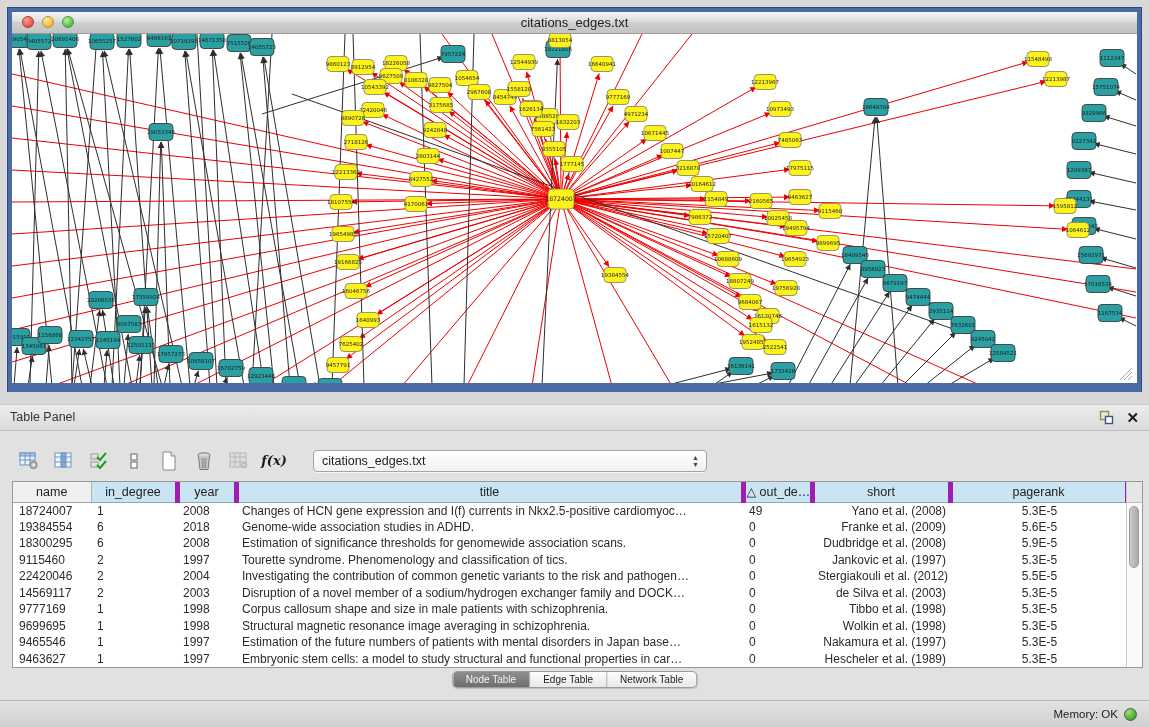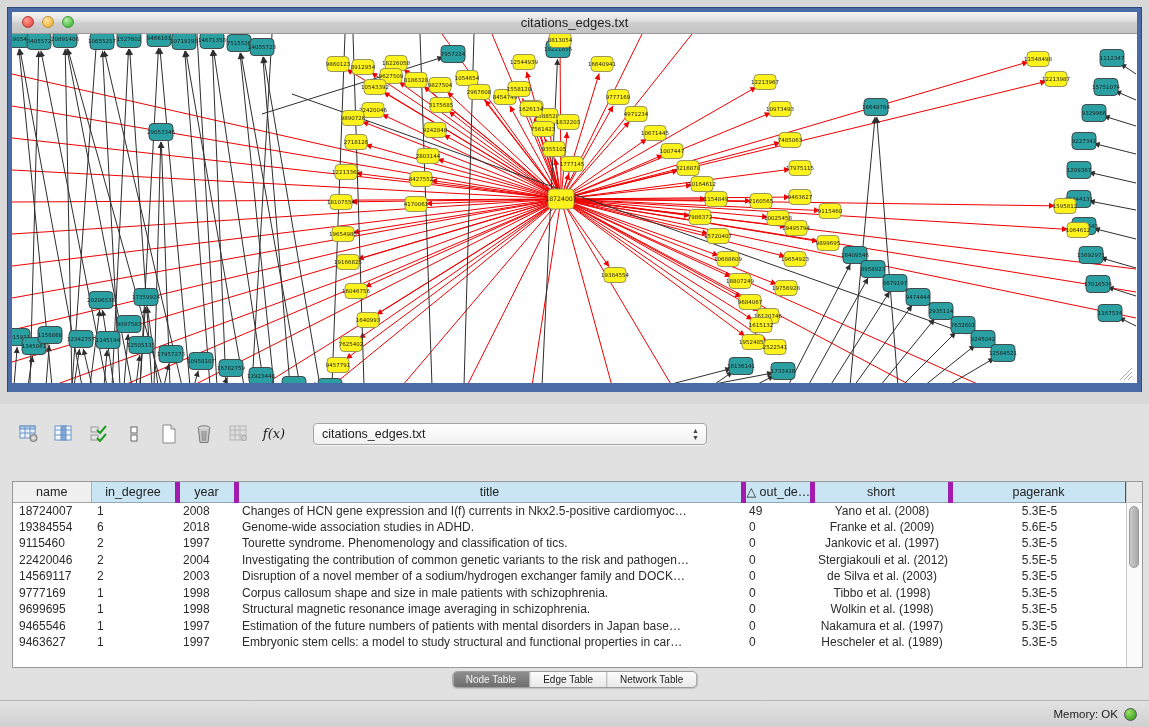--- a/index.html
+++ b/index.html
@@ -28,37 +28,37 @@
   .table-panel{position:absolute;left:0;top:404px;width:1149px;height:323px;background:#e1e1e1;}
   .tp-header{height:25px;background:linear-gradient(#ececec,#dadada);border-top:1px solid #c8c8c8;
     border-bottom:1px solid #c0c0c0;position:relative;}
   .tp-header .tp-title{position:absolute;left:10px;top:0;line-height:25px;font-size:12.5px;color:#333;}
   .tp-header .hdr-icons{position:absolute;right:10px;top:0;height:25px;display:flex;align-items:center;gap:12px;}
   .float-ico svg{display:block}
   .close-ico{font-size:15px;font-weight:bold;color:#1a1a1a;line-height:25px;cursor:default;}
 
   .tp-toolbar{display:flex;align-items:center;gap:13px;padding:13px 0 0 18px;height:33px;}
   .tbtn{width:22px;height:20px;display:flex;align-items:center;justify-content:center;}
-  .fx{font-family:"DejaVu Serif",serif;font-style:italic;font-size:13px;color:#1a1a1a;font-weight:normal;text-align:center;}
+  .fx{font-family:"DejaVu Serif",serif;font-style:italic;font-size:13px;color:#1a1a1a;font-weight:bold;text-align:center;}
   .combo{margin-left:15px;width:394px;height:22px;box-sizing:border-box;border:1px solid #a4a4a4;border-radius:4px;
     background:linear-gradient(#ffffff,#f1f1f1);display:flex;align-items:center;padding:0 8px;position:relative;
     box-shadow:0 1px 0 rgba(255,255,255,.7);}
   .combo .combo-text{font-size:12.5px;color:#1d1d1d;}
   .combo .spin{position:absolute;right:7px;top:3px;display:flex;flex-direction:column;line-height:7px;font-size:7px;color:#444;}
 
   .tp-table-wrap{position:absolute;left:12px;top:77px;width:1131px;height:187px;box-sizing:border-box;
     border:1px solid #999;background:#fff;}
   table.grid{border-collapse:collapse;table-layout:fixed;width:1114px;font-size:12px;color:#2b2b2b;}
   table.grid th{height:20px;box-sizing:border-box;font-weight:normal;font-size:12.5px;color:#222;
     background:#c9e4f2;border-right:5px solid #a21caf;border-bottom:1px solid #8fa8b5;overflow:hidden;white-space:nowrap;}
   table.grid th.first{background:#f0f0f0;border-right:1px solid #b0b0b0;border-bottom:1px solid #a3a3a3;}
   table.grid td{height:16.5px;box-sizing:border-box;padding:0 4px 0 6px;overflow:hidden;white-space:nowrap;}
   td.c-name{padding-left:6px;} td.c-ind{padding-left:15px;} td.c-year{padding-left:7px;}
   td.c-title{padding-left:12px;} td.c-out{padding-left:6px;}
-  td.c-short{text-align:center;padding-left:0;} td.c-pr{text-align:center;padding-left:0;}
+  td.c-short{text-align:right;padding-left:0;} td.c-pr{text-align:center;padding-left:0;}
   .vscroll{position:absolute;right:0;top:0;width:15px;height:185px;border-left:1px solid #c9c9c9;background:#fafafa;}
   .vscroll .hdrcap{height:20px;background:#e6e6e6;border-bottom:1px solid #bdbdbd;}
   .vscroll .thumb{position:absolute;left:2px;top:24px;width:10px;height:62px;border-radius:6px;
     background:linear-gradient(90deg,#cbcbcb,#a9a9a9);border:1px solid #9b9b9b;box-sizing:border-box;}
 
   .tp-tabs{position:absolute;left:50%;top:267px;transform:translateX(-50%);display:inline-flex;
     border:1px solid #9c9c9c;border-radius:5px;overflow:hidden;background:linear-gradient(#fdfdfd,#e9e9e9);
     box-shadow:0 1px 1px rgba(0,0,0,.15);}
   .seg{padding:2px 13px;font-size:10px;color:#1c1c1c;border-left:1px solid #b0b0b0;}
   .seg:first-child{border-left:none;}
@@ -655,20 +655,32 @@
           <line x1="1108" y1="346" x2="1120" y2="334" stroke="#a9a9a9" stroke-width="1"></line>
           <line x1="1112" y1="346" x2="1120" y2="338" stroke="#a9a9a9" stroke-width="1"></line>
           <line x1="1116" y1="346" x2="1120" y2="342" stroke="#a9a9a9" stroke-width="1"></line>
         </svg>
     </div>
   </div>
 
   <div class="splitter"></div>
 
   <div class="table-panel">
+    <div class="tp-header">
+      <span class="tp-title">Table Panel</span>
+      <span class="hdr-icons">
+        <span class="float-ico">
+          <svg width="15" height="15" viewBox="0 0 15 15">
+            <rect x="1.5" y="1.5" width="8" height="8" fill="none" stroke="#9a8b4d" stroke-width="1.4"></rect>
+            <rect x="6.5" y="6.5" width="7" height="7" fill="#fff" stroke="#44517c" stroke-width="1.4"></rect>
+          </svg>
+        </span>
+        <span class="close-ico">✕</span>
+      </span>
+    </div>
 
     <div class="tp-toolbar">
       <span class="tbtn">
         <svg width="20" height="18" viewBox="0 0 20 18">
           <rect x="1" y="1" width="15" height="12" fill="#eaf2fb" stroke="#6c93c4"></rect>
           <rect x="1" y="1" width="15" height="3" fill="#aecbe8" stroke="#6c93c4"></rect>
           <line x1="6" y1="1" x2="6" y2="13" stroke="#6c93c4"></line>
             <line x1="11" y1="1" x2="11" y2="13" stroke="#6c93c4"></line>
           <line x1="1" y1="8" x2="16" y2="8" stroke="#6c93c4"></line>
           <circle cx="14.5" cy="13" r="3.6" fill="#bfbfbf" stroke="#777"></circle>
@@ -767,20 +779,29 @@
             <tr>
               <td class="c-name">19384554</td>
               <td class="c-ind">6</td>
               <td class="c-year">2018</td>
               <td class="c-title">Genome-wide association studies in ADHD.</td>
               <td class="c-out">0</td>
               <td class="c-short">Franke et al. (2009)</td>
               <td class="c-pr">5.6E-5</td>
             </tr>
             <tr>
+              <td class="c-name">18300295</td>
+              <td class="c-ind">6</td>
+              <td class="c-year">2008</td>
+              <td class="c-title">Estimation of significance thresholds for genomewide association scans.</td>
+              <td class="c-out">0</td>
+              <td class="c-short">Dudbridge et al. (2008)</td>
+              <td class="c-pr">5.9E-5</td>
+            </tr>
+            <tr>
               <td class="c-name">9115460</td>
               <td class="c-ind">2</td>
               <td class="c-year">1997</td>
               <td class="c-title">Tourette syndrome. Phenomenology and classification of tics.</td>
               <td class="c-out">0</td>
               <td class="c-short">Jankovic et al. (1997)</td>
               <td class="c-pr">5.3E-5</td>
             </tr>
             <tr>
               <td class="c-name">22420046</td>

